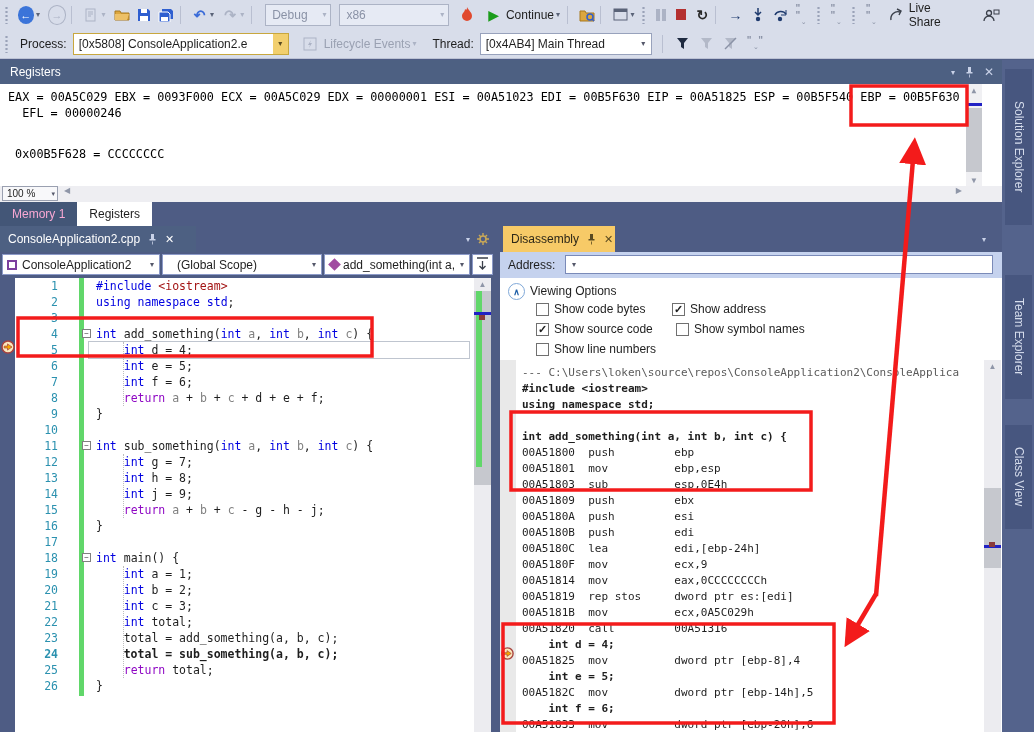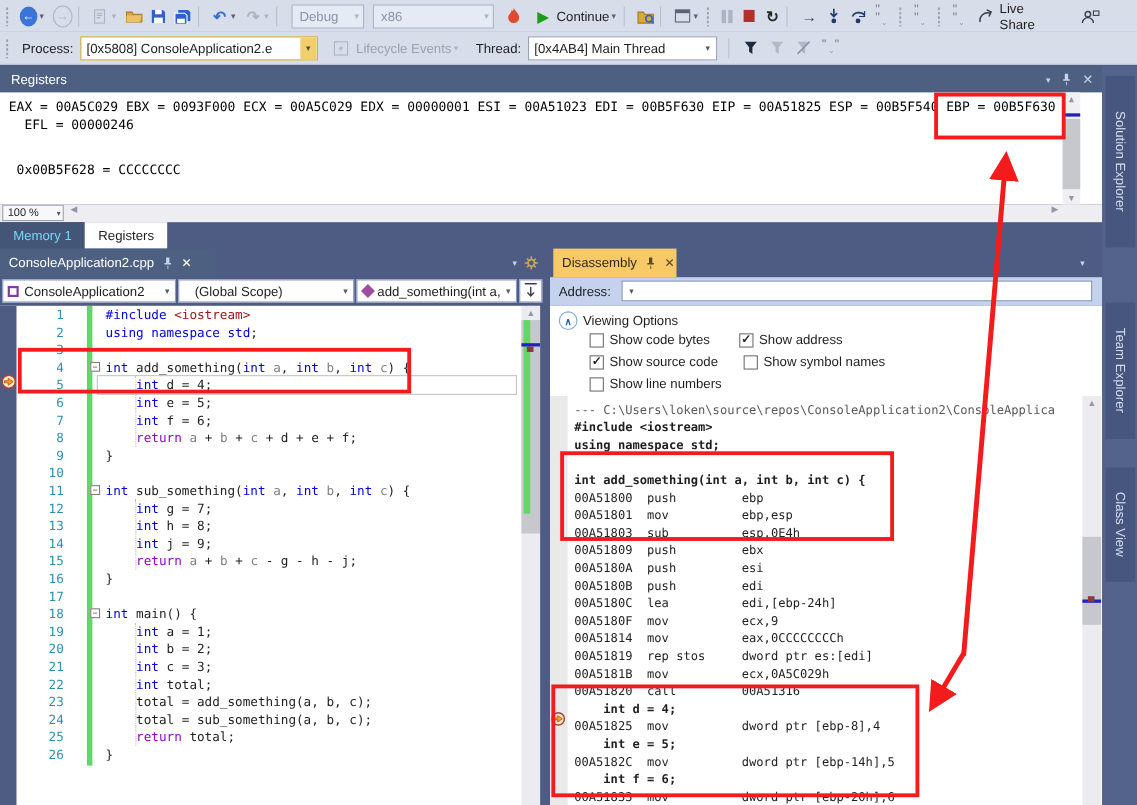--- a/index.html
+++ b/index.html
@@ -50,21 +50,21 @@
   .vthumb{position:absolute;left:0;width:100%;background:#C6C8CE;}
   .bluedash{position:absolute;left:0;width:100%;height:3px;background:#2121C4;}
   .reddot{position:absolute;width:6px;height:5px;background:#8B3A3A;}
   .reg-zoomrow{position:absolute;left:0;top:126px;width:100%;height:16px;background:#EEEEF2;display:flex;align-items:flex-start;}
   .zoombox{width:50px;height:13px;background:#F8F8FA;border:1px solid #9AA0B0;margin-left:2px;
            display:flex;align-items:center;padding-left:4px;font-size:10px;}
   .zoombox .dd{margin-left:auto;font-size:7px;color:#55586A;padding-right:2px;}
   .harrow{font-size:8px;color:#8F96A8;margin-left:6px;}
   .reg-tabs{position:absolute;left:0;top:142px;width:100%;height:24px;display:flex;}
   .rtab{height:24px;display:flex;align-items:center;padding:0 12px;}
-  .rtab.inact{background:#435677;color:#7dd3fc;}
+  .rtab.inact{background:#435677;color:#f9a8d4;}
   .rtab.act{background:#FFF;color:#1E1E1E;}
   
   .doctabs{position:absolute;left:0;top:226px;width:1002px;height:26px;}
   .dtab{position:absolute;top:0;height:26px;display:flex;align-items:center;padding:0 8px;box-sizing:border-box;}
   .dtab .ti{margin-left:8px;font-size:11px;}
   .cpp-tab{left:0;width:196px;background:#4D6082;color:#FFF;}
   .dis-tab{left:503px;width:112px;background:#F7CA67;color:#2E2818;}
   .rowicons{position:absolute;top:0;height:26px;display:flex;align-items:center;gap:6px;color:#C9D2E8;}
   
   .navbar{position:absolute;left:0;top:252px;width:497px;height:26px;}
@@ -517,21 +517,21 @@
           <span class="ecode"><span class="c-pl">    </span><span class="c-kw">int</span><span class="c-pl"> c = </span><span class="c-num">3</span><span class="c-pl">;</span></span>
         </div>
         <div class="eline" style="top: 336px;">
           <span class="lnum">22</span>
           <span class="ecode"><span class="c-pl">    </span><span class="c-kw">int</span><span class="c-pl"> total;</span></span>
         </div>
         <div class="eline" style="top: 352px;">
           <span class="lnum">23</span>
           <span class="ecode"><span class="c-pl">    total = add_something(a, b, c);</span></span>
         </div>
-        <div class="eline" style="top: 368px;">
+        <div class="eline" style="top: 368px; font-weight: bold;">
           <span class="lnum">24</span>
           <span class="ecode"><span class="c-pl">    total = sub_something(a, b, c);</span></span>
         </div>
         <div class="eline" style="top: 384px;">
           <span class="lnum">25</span>
           <span class="ecode"><span class="c-pl">    </span><span class="c-ctrl">return</span><span class="c-pl"> total;</span></span>
         </div>
         <div class="eline" style="top: 400px;">
           <span class="lnum">26</span>
           <span class="ecode"><span class="c-pl">}</span></span>

